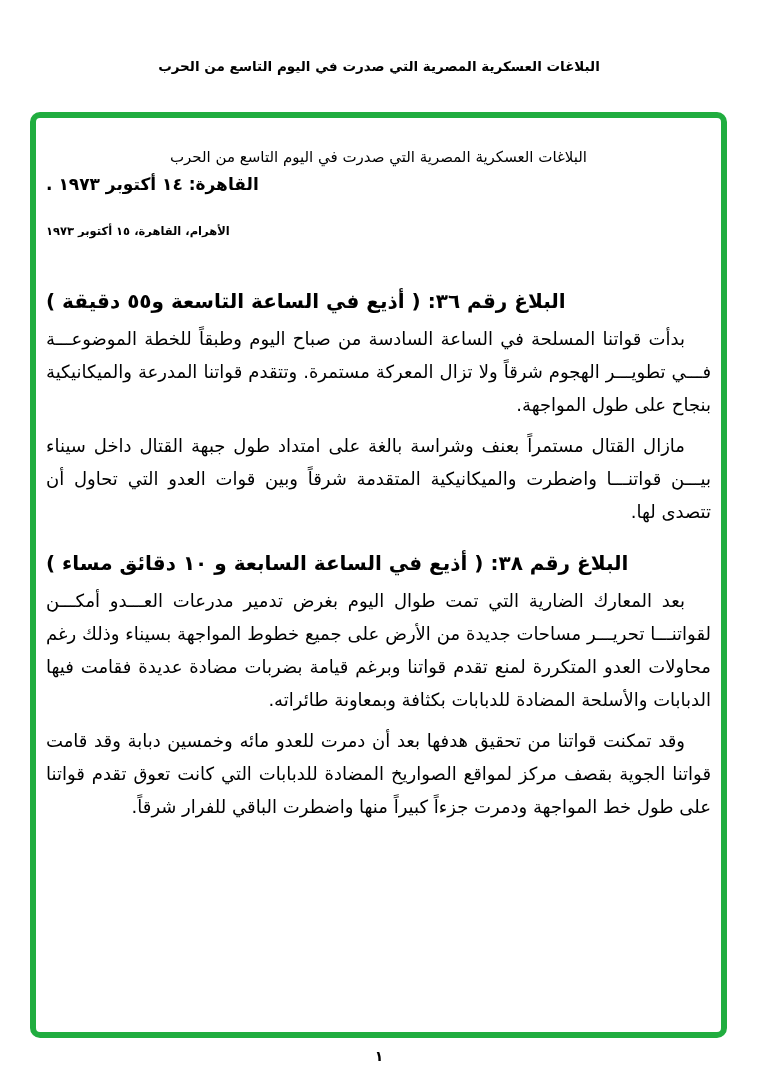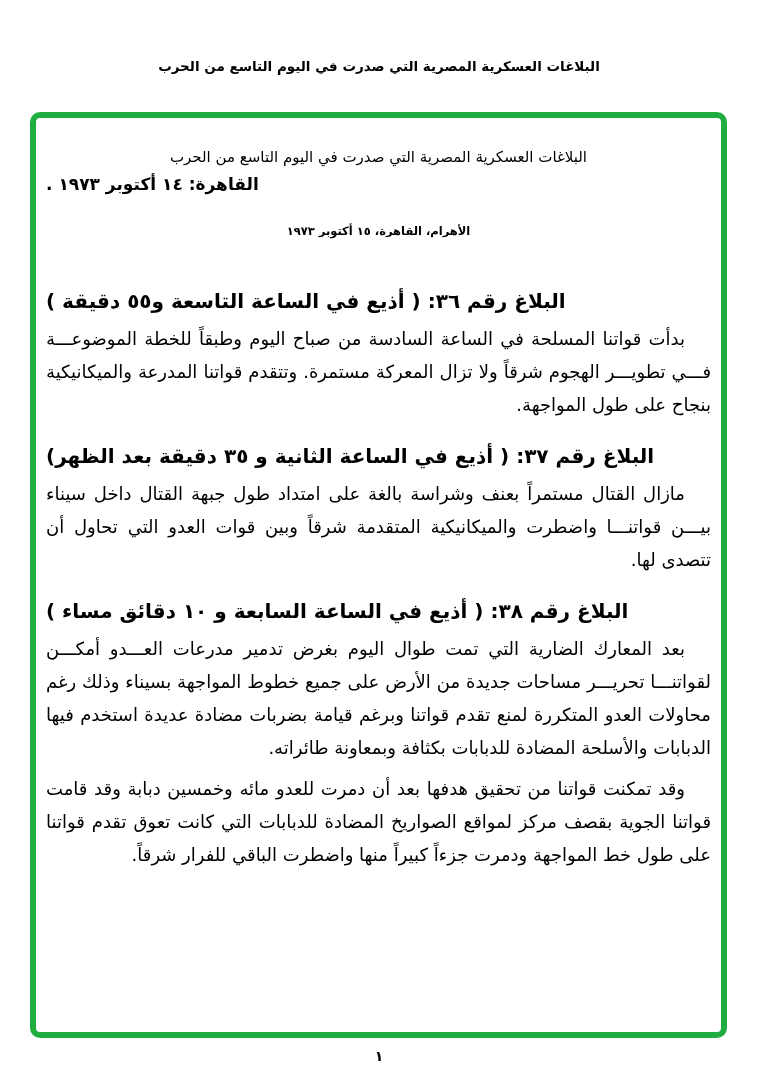--- a/index.html
+++ b/index.html
@@ -43,21 +43,21 @@
     letter-spacing: 0.5px;
     margin-bottom: 8px;
   }
   .doc-dateline {
     text-align: left;
     font-size: 17px;
     font-weight: bold;
     margin-bottom: 30px;
   }
   .doc-source {
-    text-align: center;
+    text-align: left;
     font-size: 11.5px;
     font-weight: bold;
     margin-bottom: 52px;
   }
   .comm-heading {
     text-align: left;
     font-size: 20px;
     font-weight: bold;
     line-height: 22px;
     margin: 24px 0 10px 0;
@@ -95,26 +95,25 @@
     <div class="doc-dateline">القاهرة: ١٤ أكتوبر ١٩٧٣ .</div>
 
     <div class="doc-source">الأهرام، القاهرة، ١٥ أكتوبر ١٩٧٣</div>
 
     <div>
       <div class="comm-heading">البلاغ رقم ٣٦: ( أذيع في الساعة التاسعة و٥٥ دقيقة )</div>
       <p class="comm-para">بدأت قواتنا المسلحة في الساعة السادسة من صباح اليوم وطبقاً للخطة الموضوعـــة فـــي تطويـــر الهجوم شرقاً ولا تزال المعركة مستمرة. وتتقدم قواتنا المدرعة والميكانيكية بنجاح على طول المواجهة.</p>
     </div>
 
     <div>
-      <div class="comm-heading">البلاغ رقم ٣٧: ( أذيع في الساعة الثانية و ٣٥ دقيقة بعد الظهر)</div>
       <p class="comm-para">مازال القتال مستمراً بعنف وشراسة بالغة على امتداد طول جبهة القتال داخل سيناء بيـــن قواتنـــا واضطرت والميكانيكية المتقدمة شرقاً وبين قوات العدو التي تحاول أن تتصدى لها.</p>
     </div>
 
     <div>
       <div class="comm-heading">البلاغ رقم ٣٨: ( أذيع في الساعة السابعة و ١٠ دقائق مساء )</div>
-      <p class="comm-para">بعد المعارك الضارية التي تمت طوال اليوم بغرض تدمير مدرعات العـــدو أمكـــن لقواتنـــا تحريـــر مساحات جديدة من الأرض على جميع خطوط المواجهة بسيناء وذلك رغم محاولات العدو المتكررة لمنع تقدم قواتنا وبرغم قيامة بضربات مضادة عديدة استخدم فيها الدبابات والأسلحة المضادة للدبابات بكثافة وبمعاونة طائراته.</p>
+      <p class="comm-para">بعد المعارك الضارية التي تمت طوال اليوم بغرض تدمير مدرعات العـــدو أمكـــن لقواتنـــا تحريـــر مساحات جديدة من الأرض على جميع خطوط المواجهة بسيناء وذلك رغم محاولات العدو المتكررة لمنع تقدم قواتنا وبرغم قيامة بضربات مضادة عديدة فقامت فيها الدبابات والأسلحة المضادة للدبابات بكثافة وبمعاونة طائراته.</p>
       <p class="comm-para">وقد تمكنت قواتنا من تحقيق هدفها بعد أن دمرت للعدو مائه وخمسين دبابة وقد قامت قواتنا الجوية بقصف مركز لمواقع الصواريخ المضادة للدبابات التي كانت تعوق تقدم قواتنا على طول خط المواجهة ودمرت جزءاً كبيراً منها واضطرت الباقي للفرار شرقاً.</p>
     </div>
 
   </div>
 </div>
 
 <div class="page-number">١</div>
 
 </body></html>

